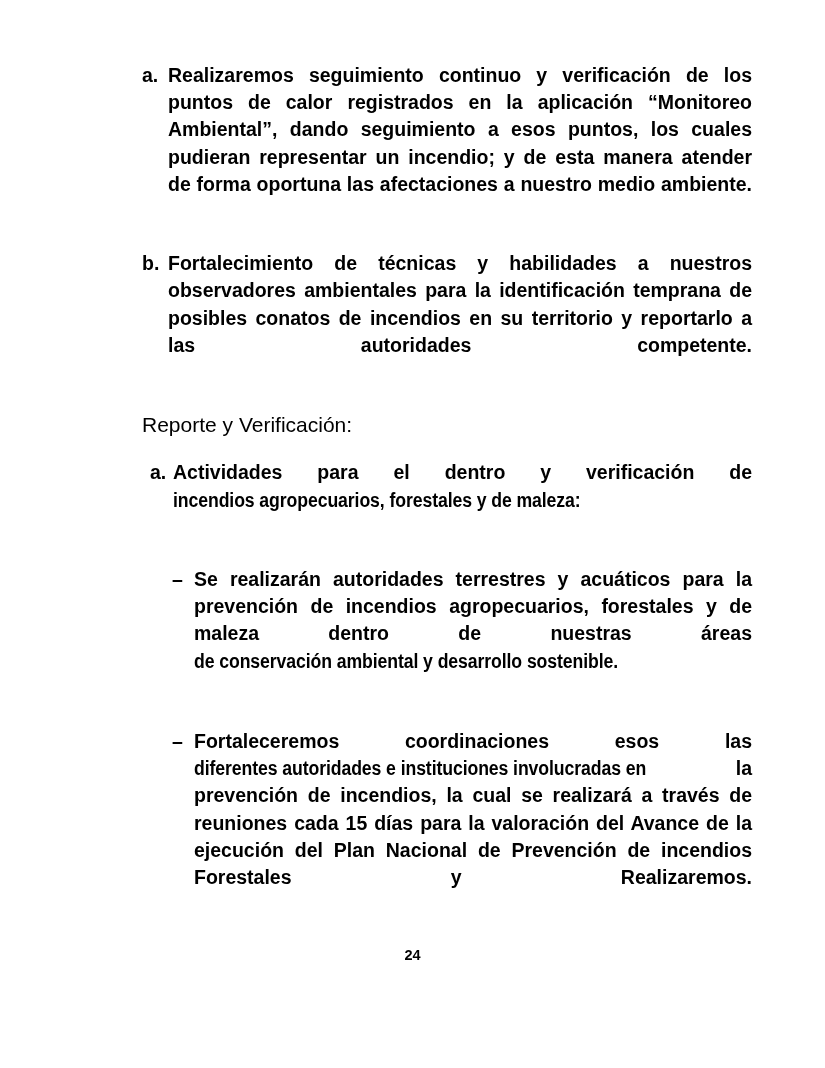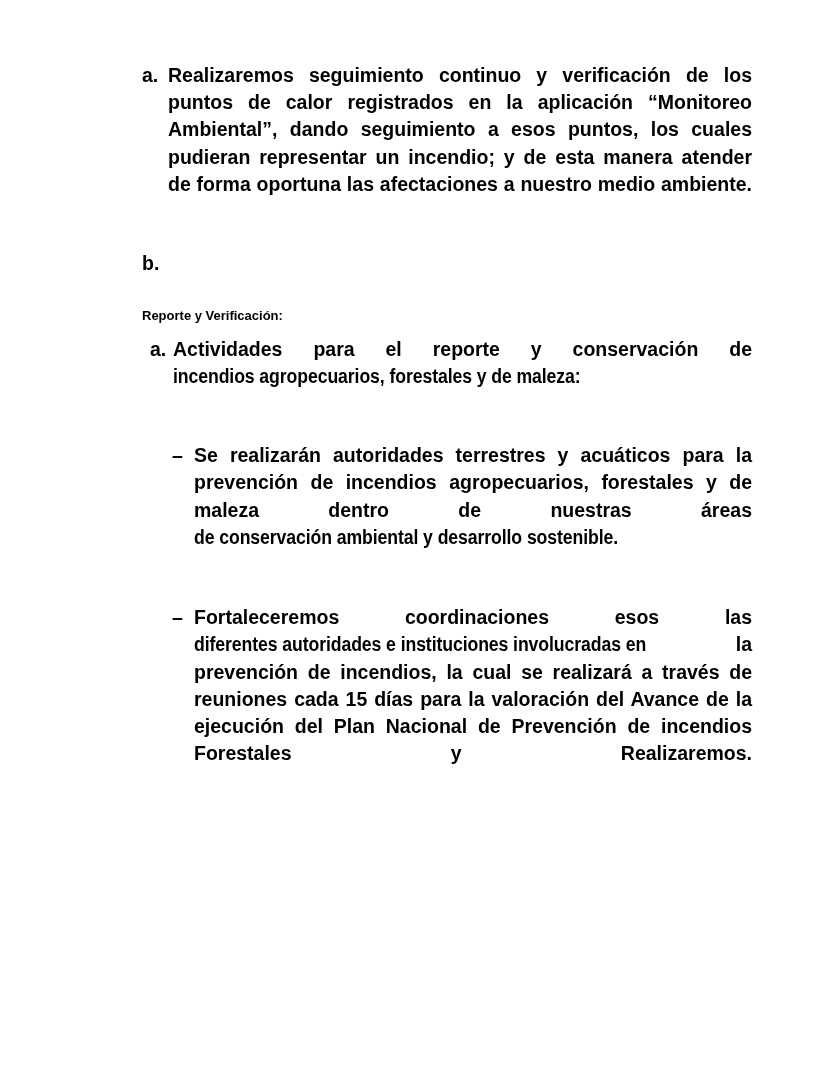--- a/index.html
+++ b/index.html
@@ -60,24 +60,24 @@
   }
 
   
   .lettered.level2 {
     margin-left: 8px;
     padding-left: 23px;
   }
 
   
   .heading {
-    font-weight: bold;
-    font-size: 13px;
+    font-weight: normal;
+    font-size: 21px;
     line-height: 27.2px;
-    margin-bottom: 6px;
+    margin-bottom: 21px;
     text-align: left;
   }
 
   
   .dashlist {
     margin-left: 30px;
   }
   .dash-item {
     position: relative;
     padding-left: 22px;
@@ -133,27 +133,28 @@
 
   <div class="content">
 
     <div class="block lettered">
       <span class="marker">a.</span>
       <span class="para-text">Realizaremos seguimiento continuo y verificación de los puntos de calor registrados en la aplicación “Monitoreo Ambiental”, dando seguimiento a esos puntos, los cuales pudieran representar un incendio; y de esta manera atender de forma oportuna las afectaciones a nuestro medio ambiente.</span>
     </div>
 
     <div class="block lettered">
       <span class="marker">b.</span>
+      <span class="para-text">Fortalecimiento de técnicas y habilidades a nuestros observadores ambientales para la identificación temprana de posibles conatos de incendios en su territorio y reportarlo a las autoridades competente.</span>
     </div>
 
     <div class="heading">Reporte y Verificación:</div>
 
     <div class="block lettered level2">
       <span class="marker">a.</span>
-      <span>Actividades para el reporte y conservación de</span> 
+      <span>Actividades para el dentro y verificación de</span> 
       <span class="cond">incendios agropecuarios, forestales y de maleza:</span>
     </div>
 
     <div class="dashlist">
 
       <div class="dash-item">
         <span class="marker">–</span>
         <span>Se realizarán autoridades terrestres y acuáticos</span> 
         <span>para la prevención de incendios agropecuarios,</span> 
         <span>forestales y de maleza dentro de nuestras áreas</span> 
@@ -168,14 +169,15 @@
         <span>través de reuniones cada 15 días para la</span> 
         <span>valoración del Avance de la ejecución del Plan</span> 
         <span>Nacional de Prevención de incendios Forestales</span> 
         <span>y Realizaremos.</span>
       </div>
 
     </div>
 
   </div>
 
+  <div class="page-number">24</div>
 
 </div>
 
 </body></html>

